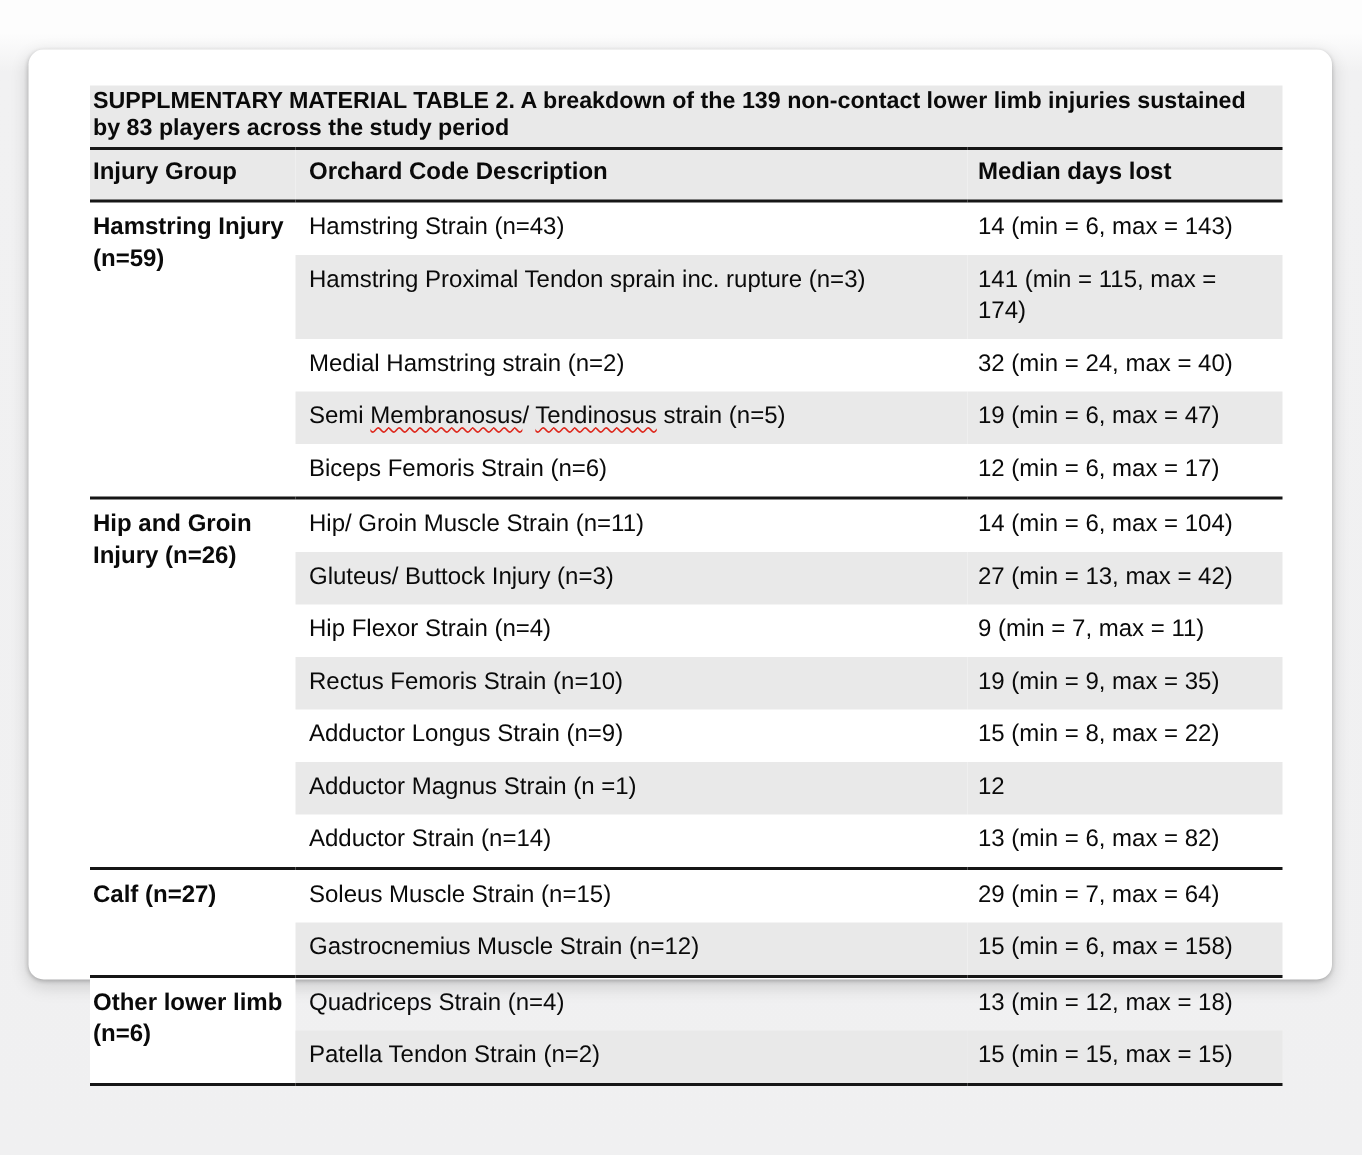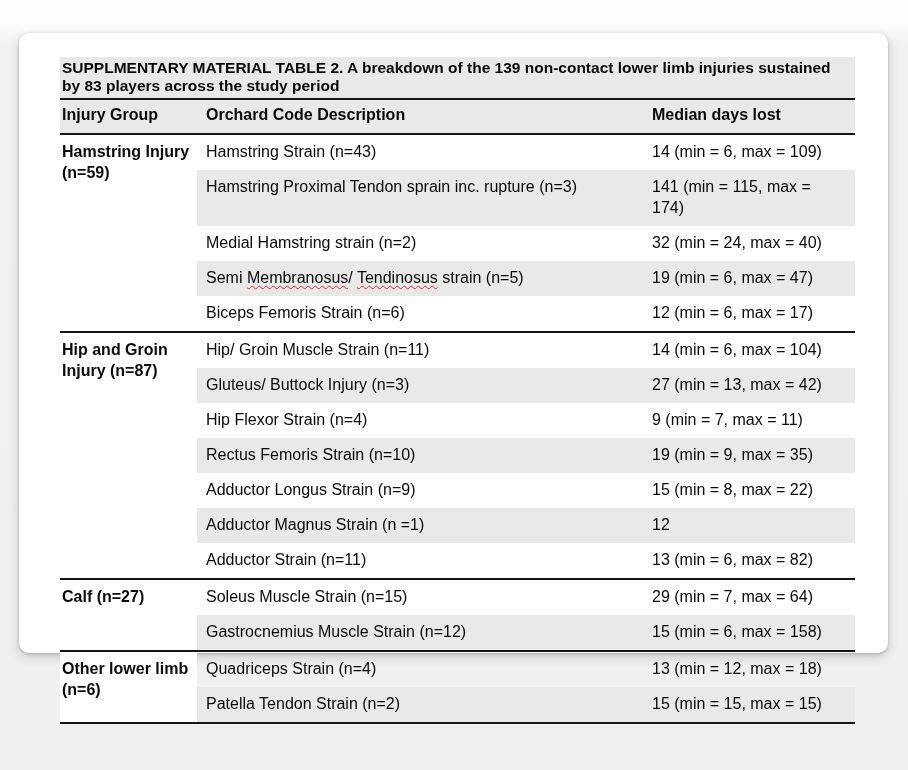--- a/index.html
+++ b/index.html
@@ -106,40 +106,40 @@
         <tr id="header-row">
             <th class="col-header col0">Injury Group</th>
             <th class="col-header col1">Orchard Code Description</th>
             <th class="col-header col2">Median days lost</th>
           </tr>
       </thead>
       <tbody id="table-body">
           <tr class="section-start">
             <td class="group" rowspan="5">Hamstring Injury (n=59)</td>
             <td class="desc">Hamstring Strain (n=43)</td>
-            <td class="days">14 (min = 6, max = 109)</td>
+            <td class="days">14 (min = 6, max = 143)</td>
           </tr>
           <tr>
             <td class="desc shade">Hamstring Proximal Tendon sprain inc. rupture (n=3)</td>
             <td class="days shade">141 (min = 115, max = 174)</td>
           </tr>
           <tr>
             <td class="desc">Medial Hamstring strain (n=2)</td>
             <td class="days">32 (min = 24, max = 40)</td>
           </tr>
           <tr>
             <td class="desc shade">Semi <span class="misspelled">Membranosus</span>/ <span class="misspelled">Tendinosus</span> strain (n=5)</td>
             <td class="days shade">19 (min = 6, max = 47)</td>
           </tr>
           <tr>
             <td class="desc">Biceps Femoris Strain (n=6)</td>
             <td class="days">12 (min = 6, max = 17)</td>
           </tr>
           <tr class="section-start">
-            <td class="group" rowspan="7">Hip and Groin Injury (n=87)</td>
+            <td class="group" rowspan="7">Hip and Groin Injury (n=26)</td>
             <td class="desc">Hip/ Groin Muscle Strain (n=11)</td>
             <td class="days">14 (min = 6, max = 104)</td>
           </tr>
           <tr>
             <td class="desc shade">Gluteus/ Buttock Injury (n=3)</td>
             <td class="days shade">27 (min = 13, max = 42)</td>
           </tr>
           <tr>
             <td class="desc">Hip Flexor Strain (n=4)</td>
             <td class="days">9 (min = 7, max = 11)</td>
@@ -150,21 +150,21 @@
           </tr>
           <tr>
             <td class="desc">Adductor Longus Strain (n=9)</td>
             <td class="days">15 (min = 8, max = 22)</td>
           </tr>
           <tr>
             <td class="desc shade">Adductor Magnus Strain (n =1)</td>
             <td class="days shade">12</td>
           </tr>
           <tr>
-            <td class="desc">Adductor Strain (n=11)</td>
+            <td class="desc">Adductor Strain (n=14)</td>
             <td class="days">13 (min = 6, max = 82)</td>
           </tr>
           <tr class="section-start">
             <td class="group" rowspan="2">Calf (n=27)</td>
             <td class="desc">Soleus Muscle Strain (n=15)</td>
             <td class="days">29 (min = 7, max = 64)</td>
           </tr>
           <tr>
             <td class="desc shade">Gastrocnemius Muscle Strain (n=12)</td>
             <td class="days shade">15 (min = 6, max = 158)</td>

